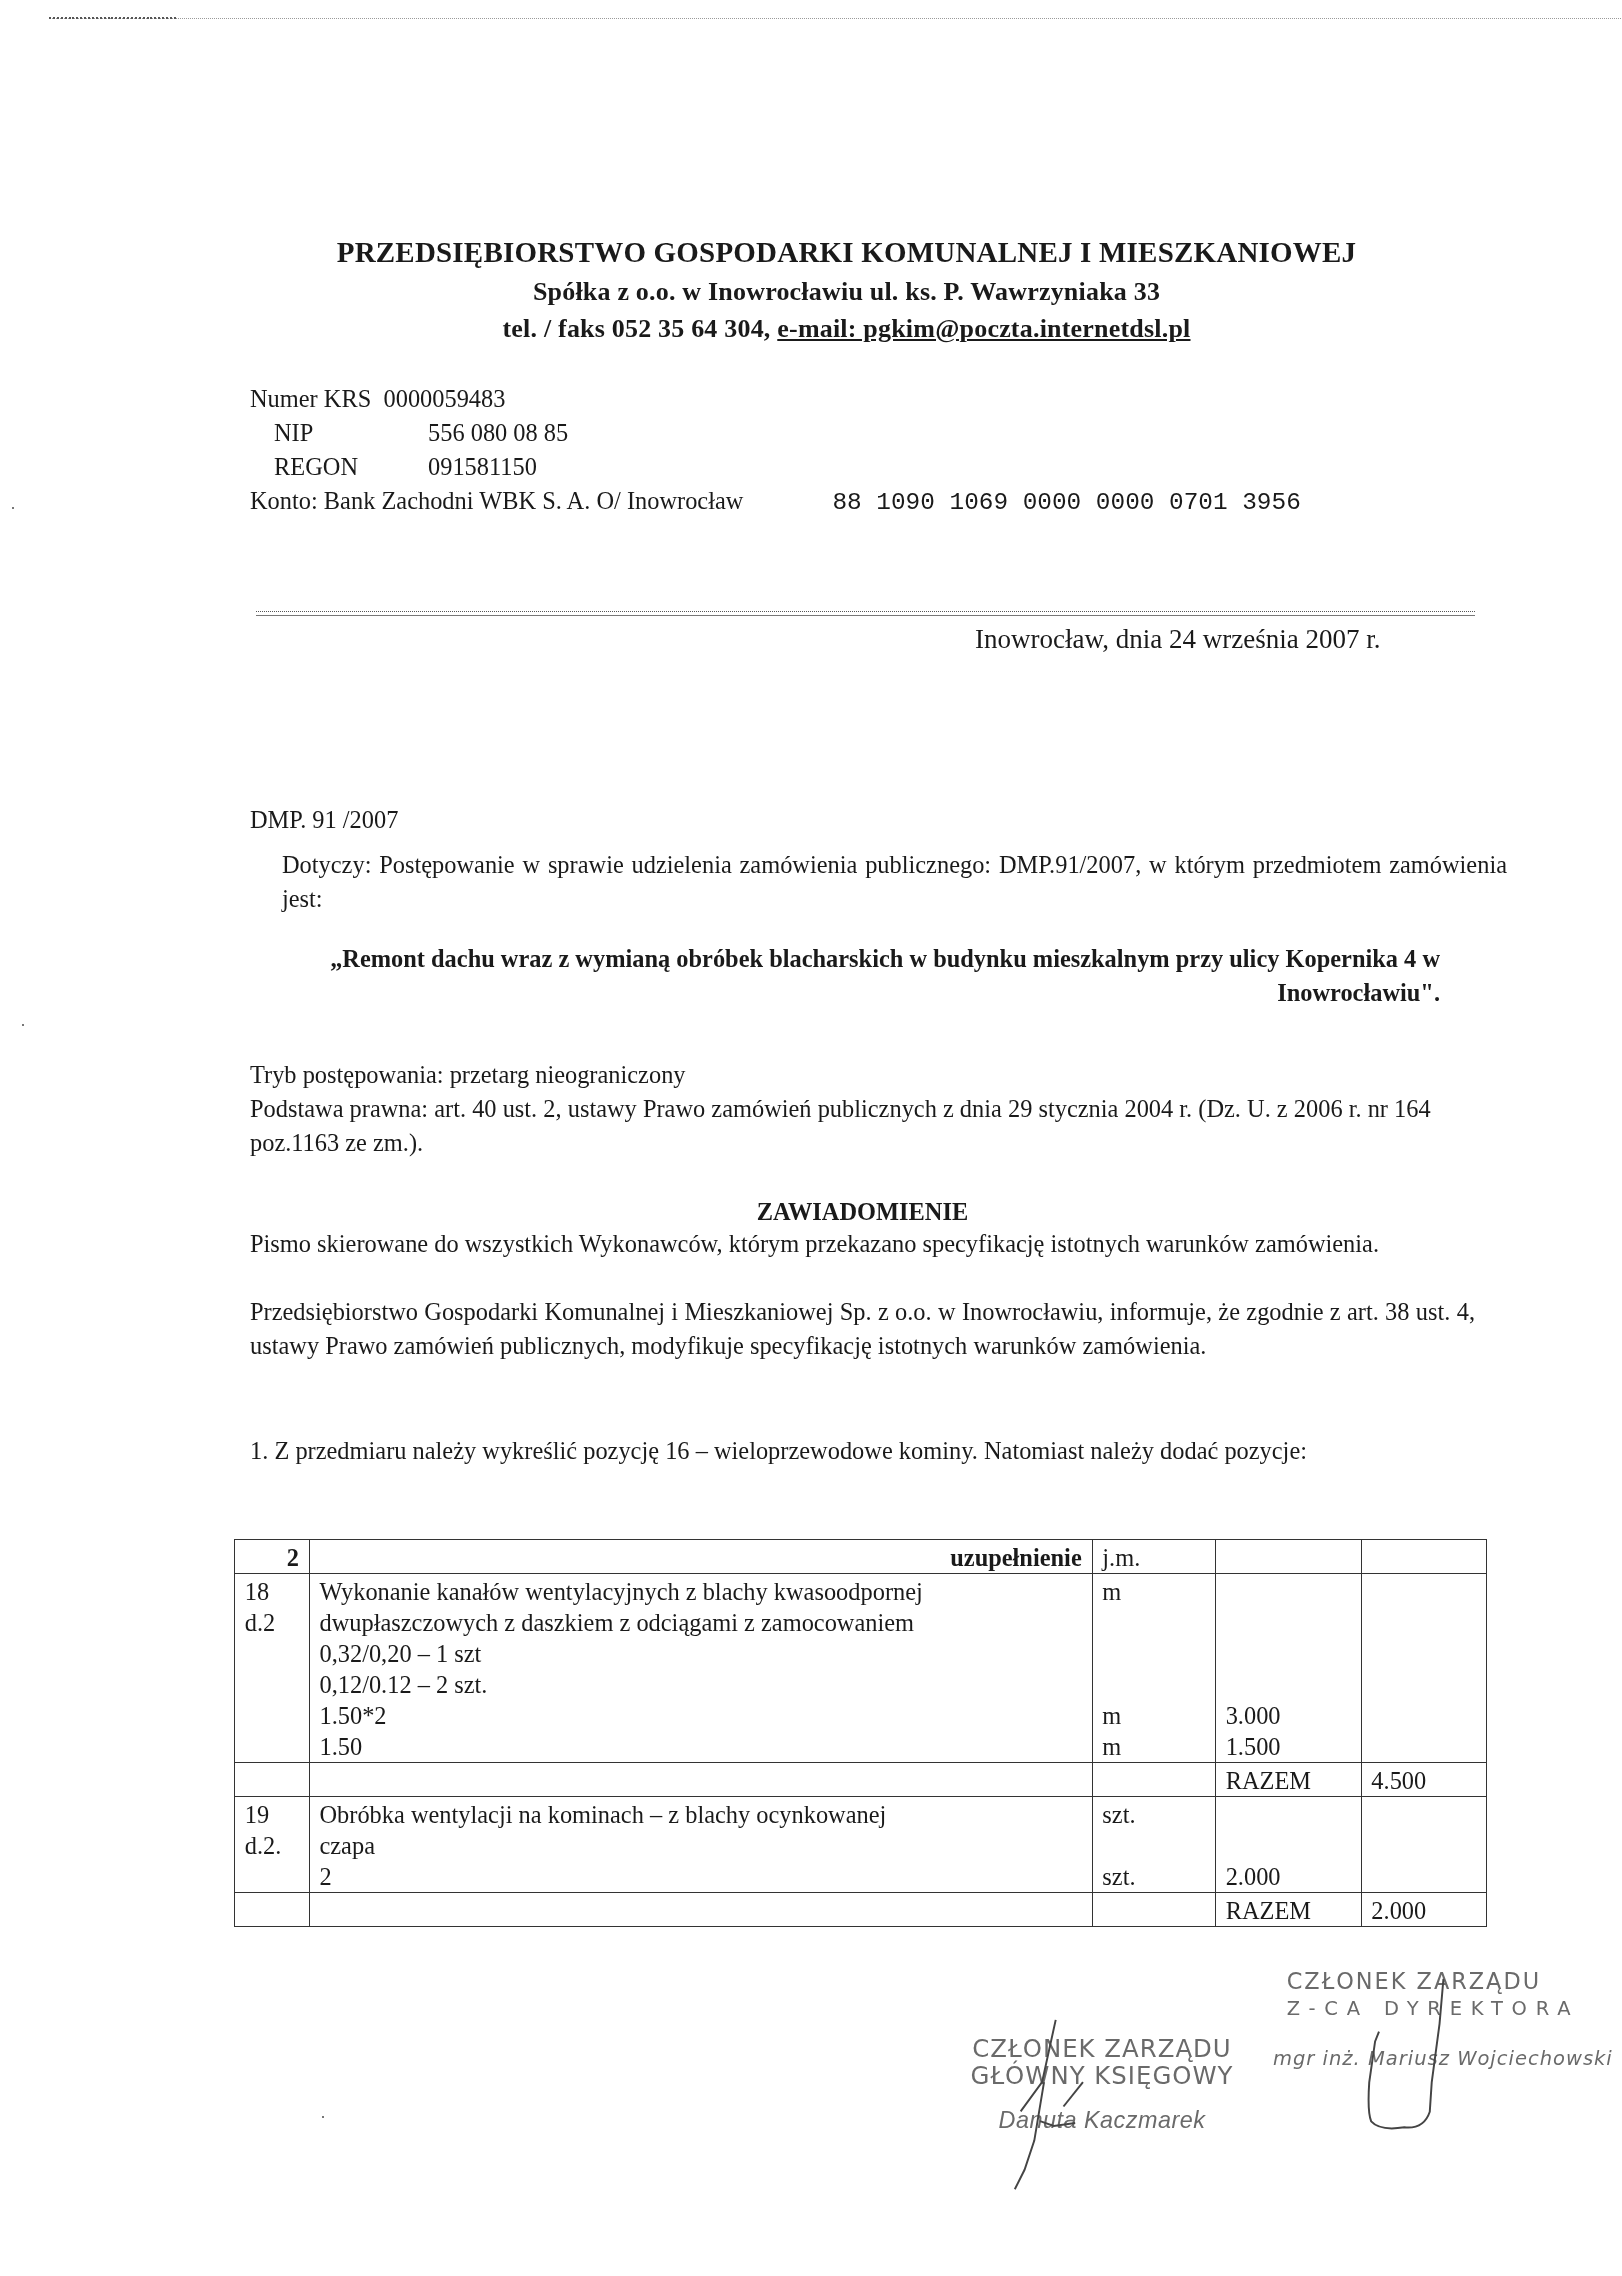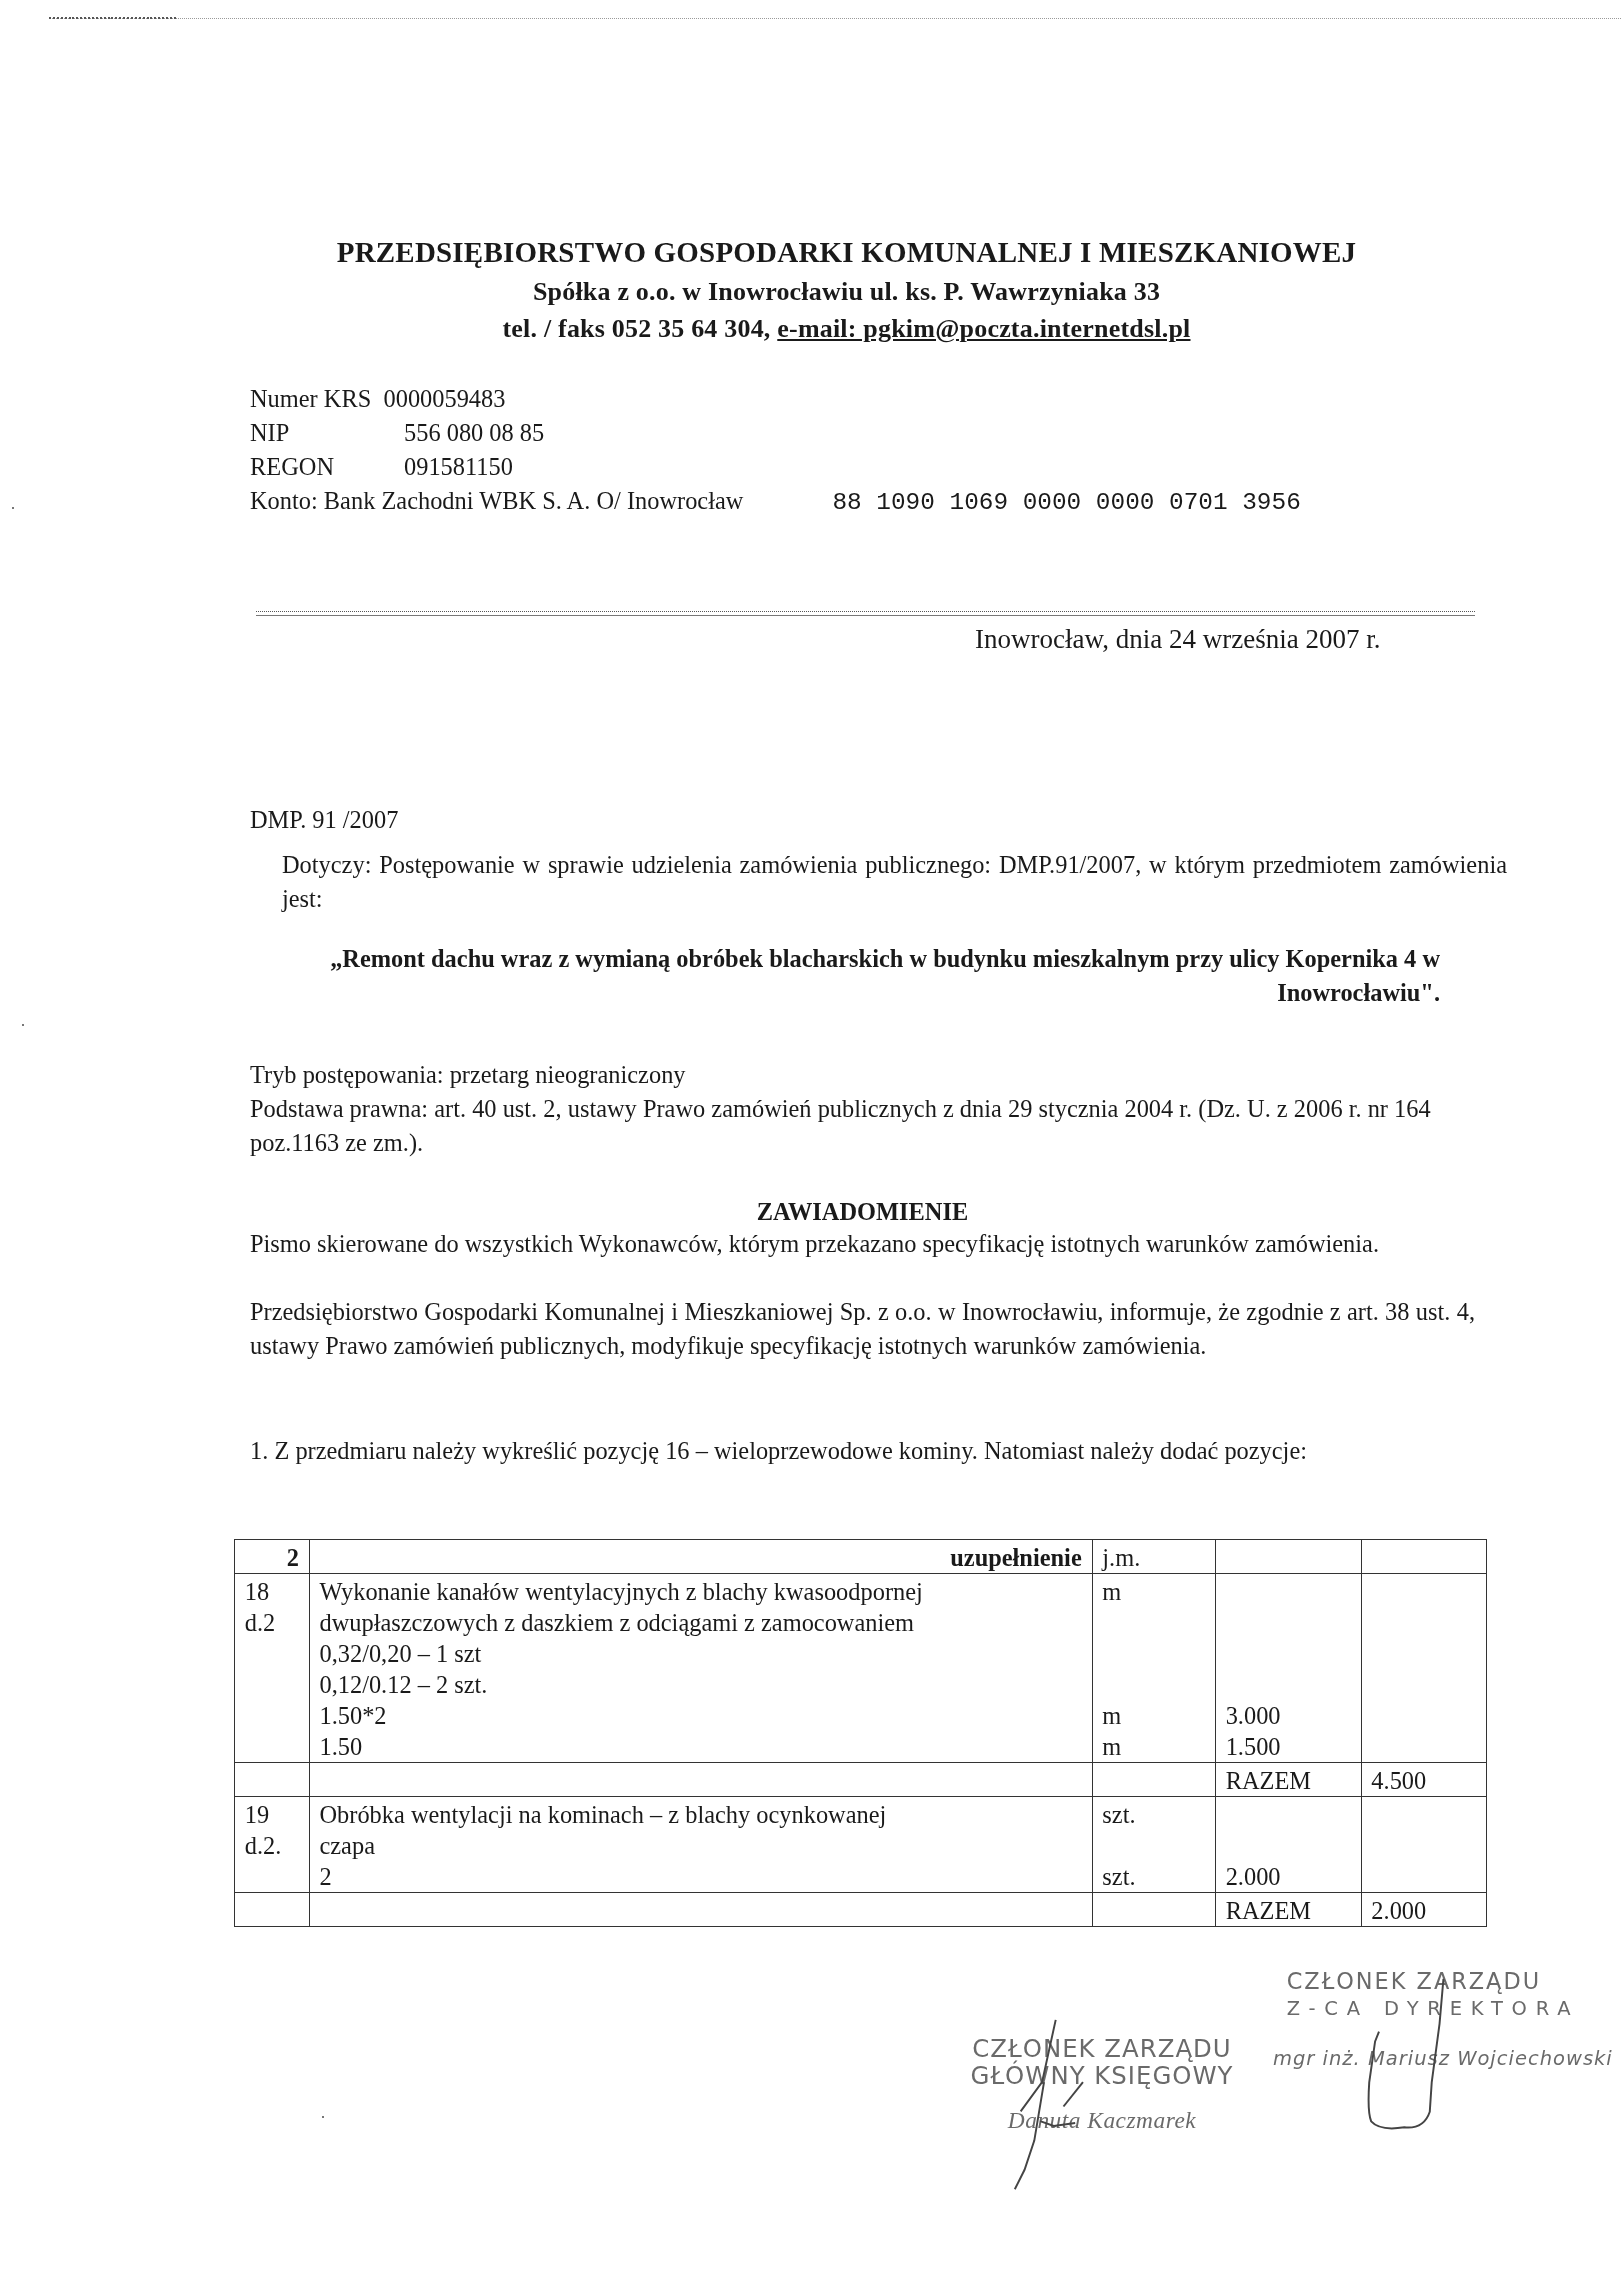--- a/index.html
+++ b/index.html
@@ -10,21 +10,21 @@
   .scan-edge-dark { left: 49px; top: 16.6px; width: 127px; height: 2px; background: repeating-linear-gradient(90deg,#555 0 2px,transparent 2px 3.9px); }
 
   .hdr { left: 0; width: 1623px; text-align: center; font-weight: bold; letter-spacing: 0.2px; }
   .hdr1 { top: 236px; font-size: 29px; left: 35px; }
   .hdr2 { top: 277px; font-size: 26px; left: 35px; }
   .hdr3 { top: 314px; font-size: 26px; left: 35px; }
   .hdr3 .mail { text-decoration: underline; }
 
   .reg { left: 250px; font-size: 24.4px; line-height: 34px; }
   .reg .row { white-space: nowrap; height: 34px; }
-  .reg .lbl { display: inline-block; width: 154px; }
+  .reg .lbl { display: inline-block; width: 154px; margin-left: 24px; }
   .acct-num { margin-left: 89px; font-family: Liberation Mono, monospace; }
   .dotrule { left: 256px; top: 611px; width: 1219px; height: 2.9px;
              border-top: 1px dotted #555; border-bottom: 1px solid #777; }
   .date { left: 975px; top: 624px; font-size: 27px; white-space: nowrap; }
 
   .body { left: 250px; width: 1225px; font-size: 24.4px; line-height: 34px; }
   .justify { text-align: justify; text-align-last: left; }
   .bold { font-weight: bold; text-align: right; }
   .title-center { text-align: center; font-weight: bold; font-size: 24.4px; }
 
@@ -34,21 +34,21 @@
   .c1 { width: 53px; }
   .c2 { width: 751px; }
   .c3 { width: 101px; }
   .c4 { width: 123px; }
   .c5 { width: 103px; }
   .line { display: block; white-space: nowrap; }
   .blank-line { display: block; height: 31px; }
 
   .stamp { font-family: "DejaVu Sans", "Liberation Sans", sans-serif; color: #6a6a6a; }
   .stamp1 { left: 941px; top: 2035px; width: 322px; text-align: center; font-size: 24.4px; line-height: 27px; letter-spacing: 1px; }
-  .stamp1 .name { font-family: Liberation Serif, serif; font-style: italic; font-size: 23.4px; margin-top: 17.6px; letter-spacing: 0.5px; }
+  .stamp1 .name { font-family: Liberation Sans, sans-serif; font-style: italic; font-size: 23.4px; margin-top: 17.6px; letter-spacing: 0.5px; }
   .stamp2 { left: 1273px; top: 1968px; width: 351px; font-size: 22.4px; line-height: 27px; }
   .stamp2 .l1 { letter-spacing: 2px; padding-left: 13.7px; }
   .stamp2 .l2 { letter-spacing: 8.8px; padding-left: 13.7px; font-size: 19.5px; }
   .stamp2 .l3 { font-style: italic; font-size: 19.5px; margin-top: 23.4px; letter-spacing: 1px; }
   .sig { stroke: #444; fill: none; stroke-width: 2; }
   .speck { background: #777; width: 2px; height: 2px; }
 </style>
 </head>
 <body>
 

